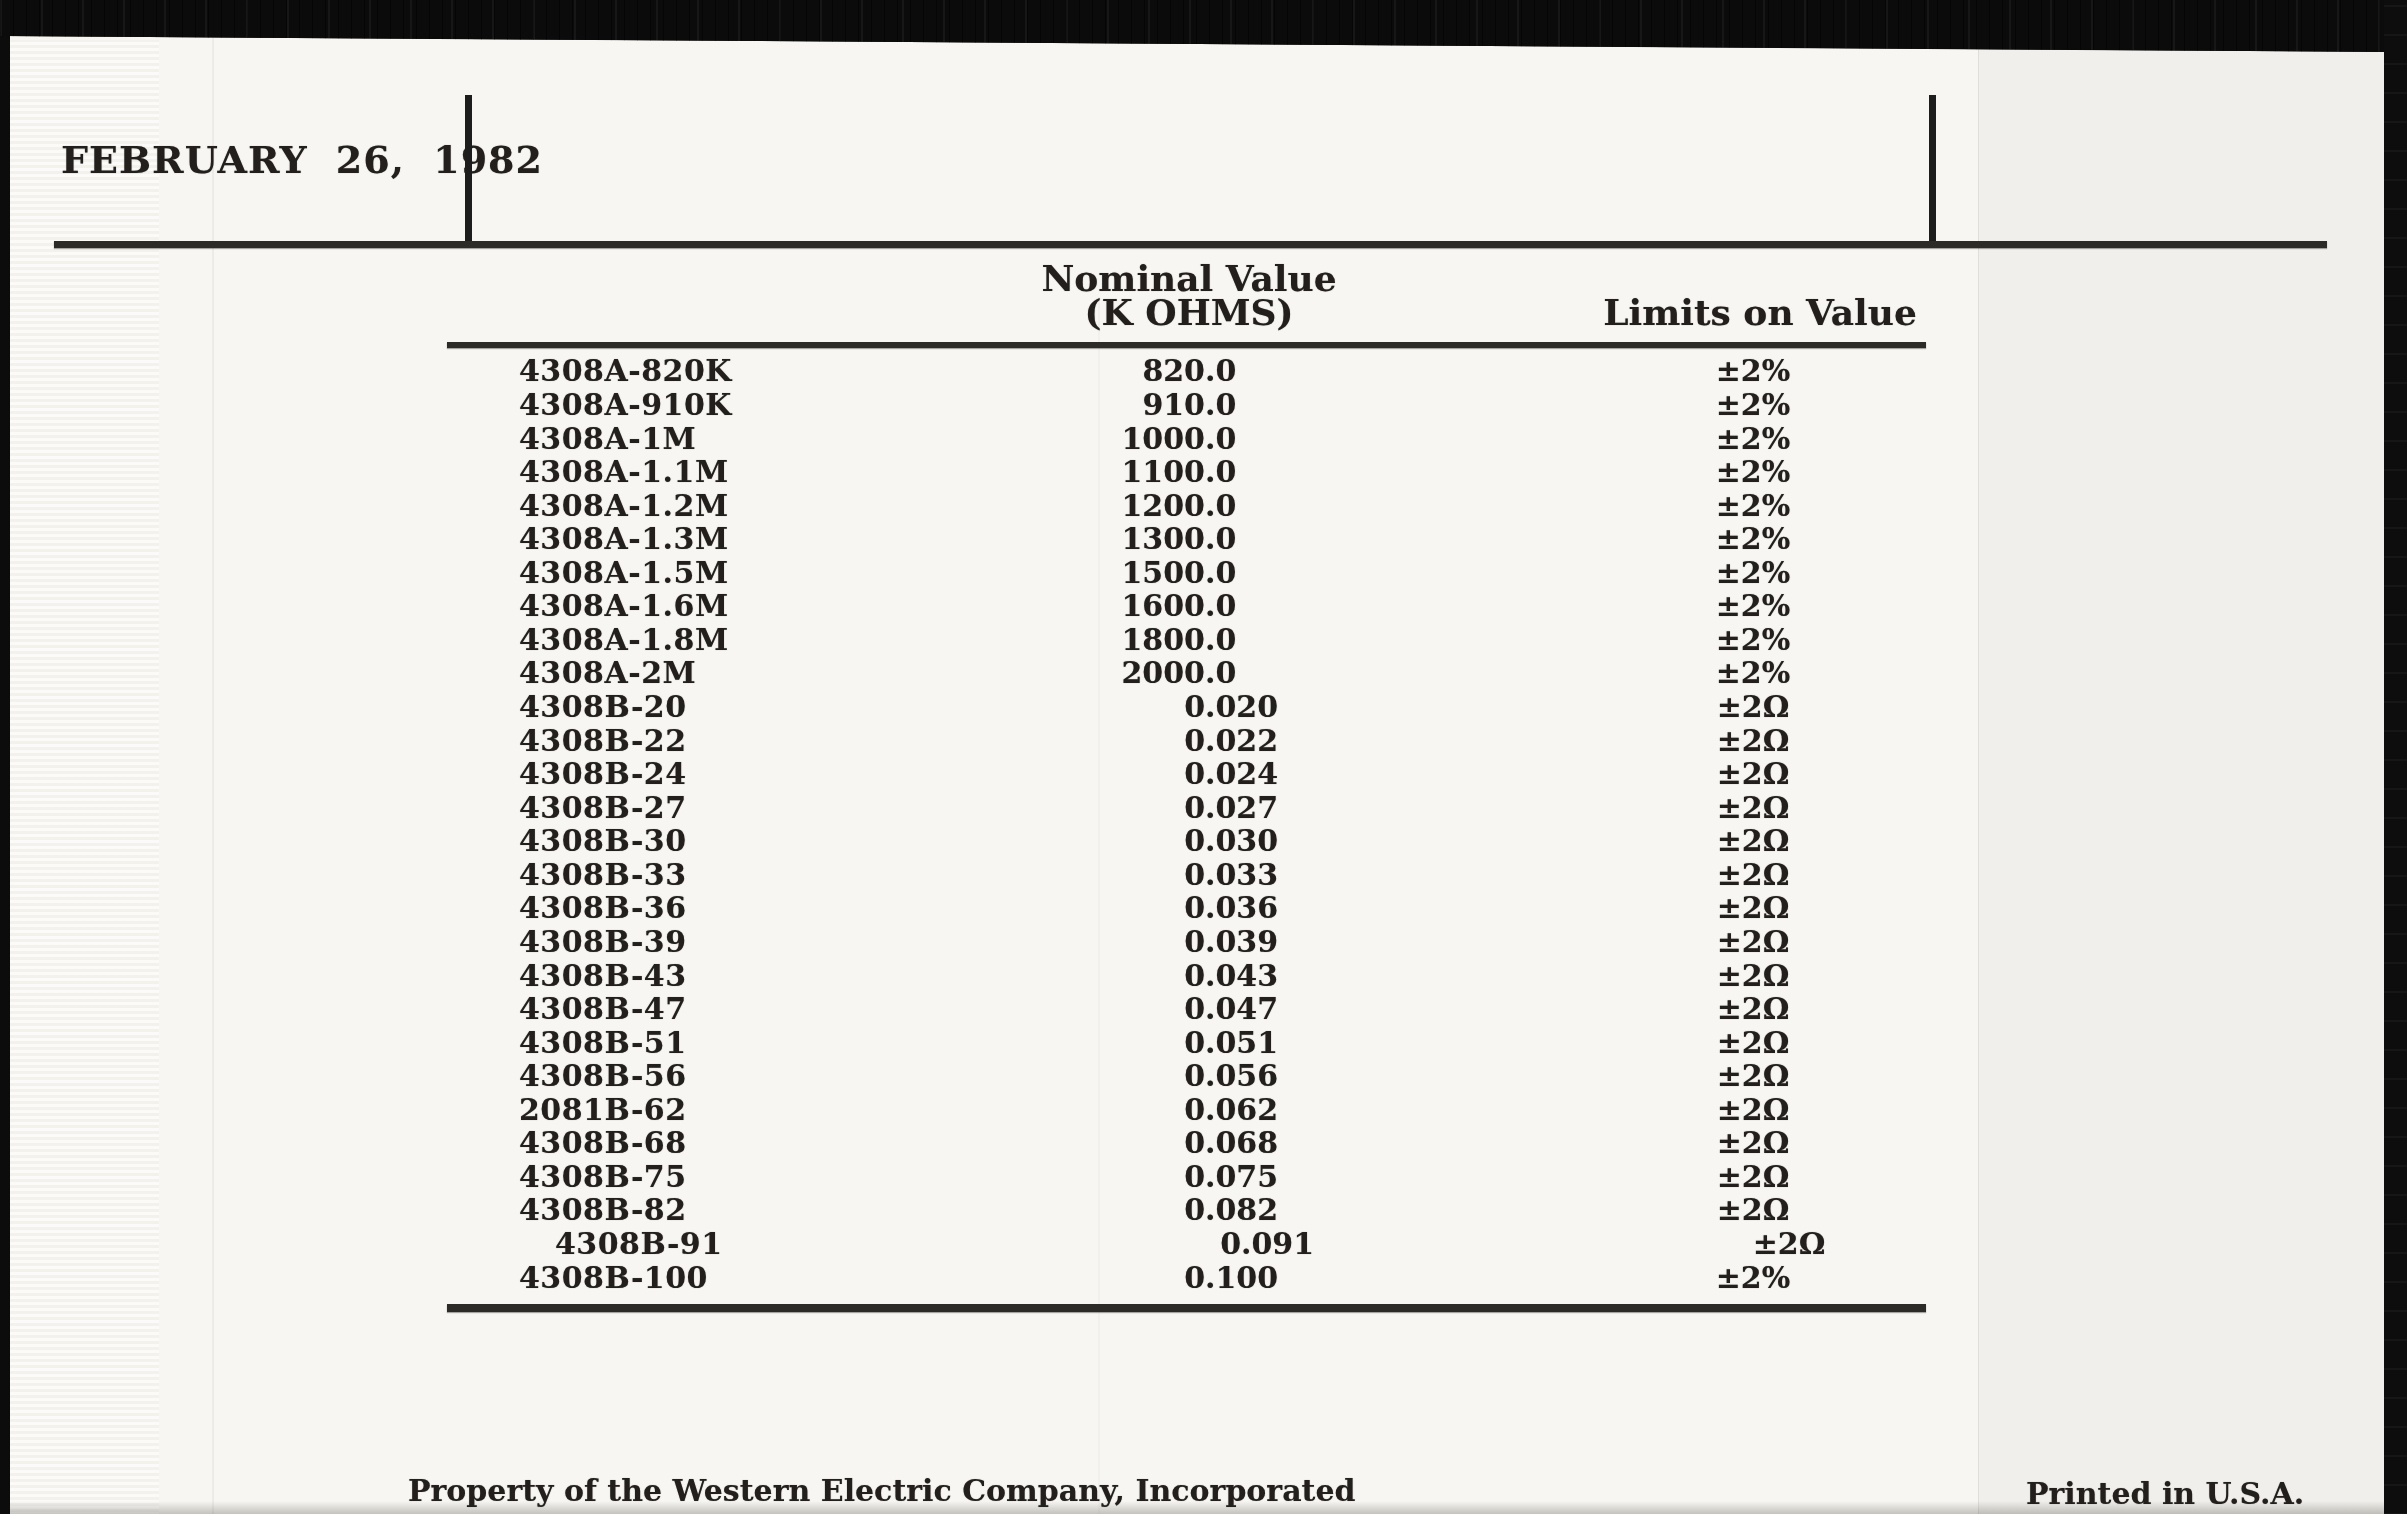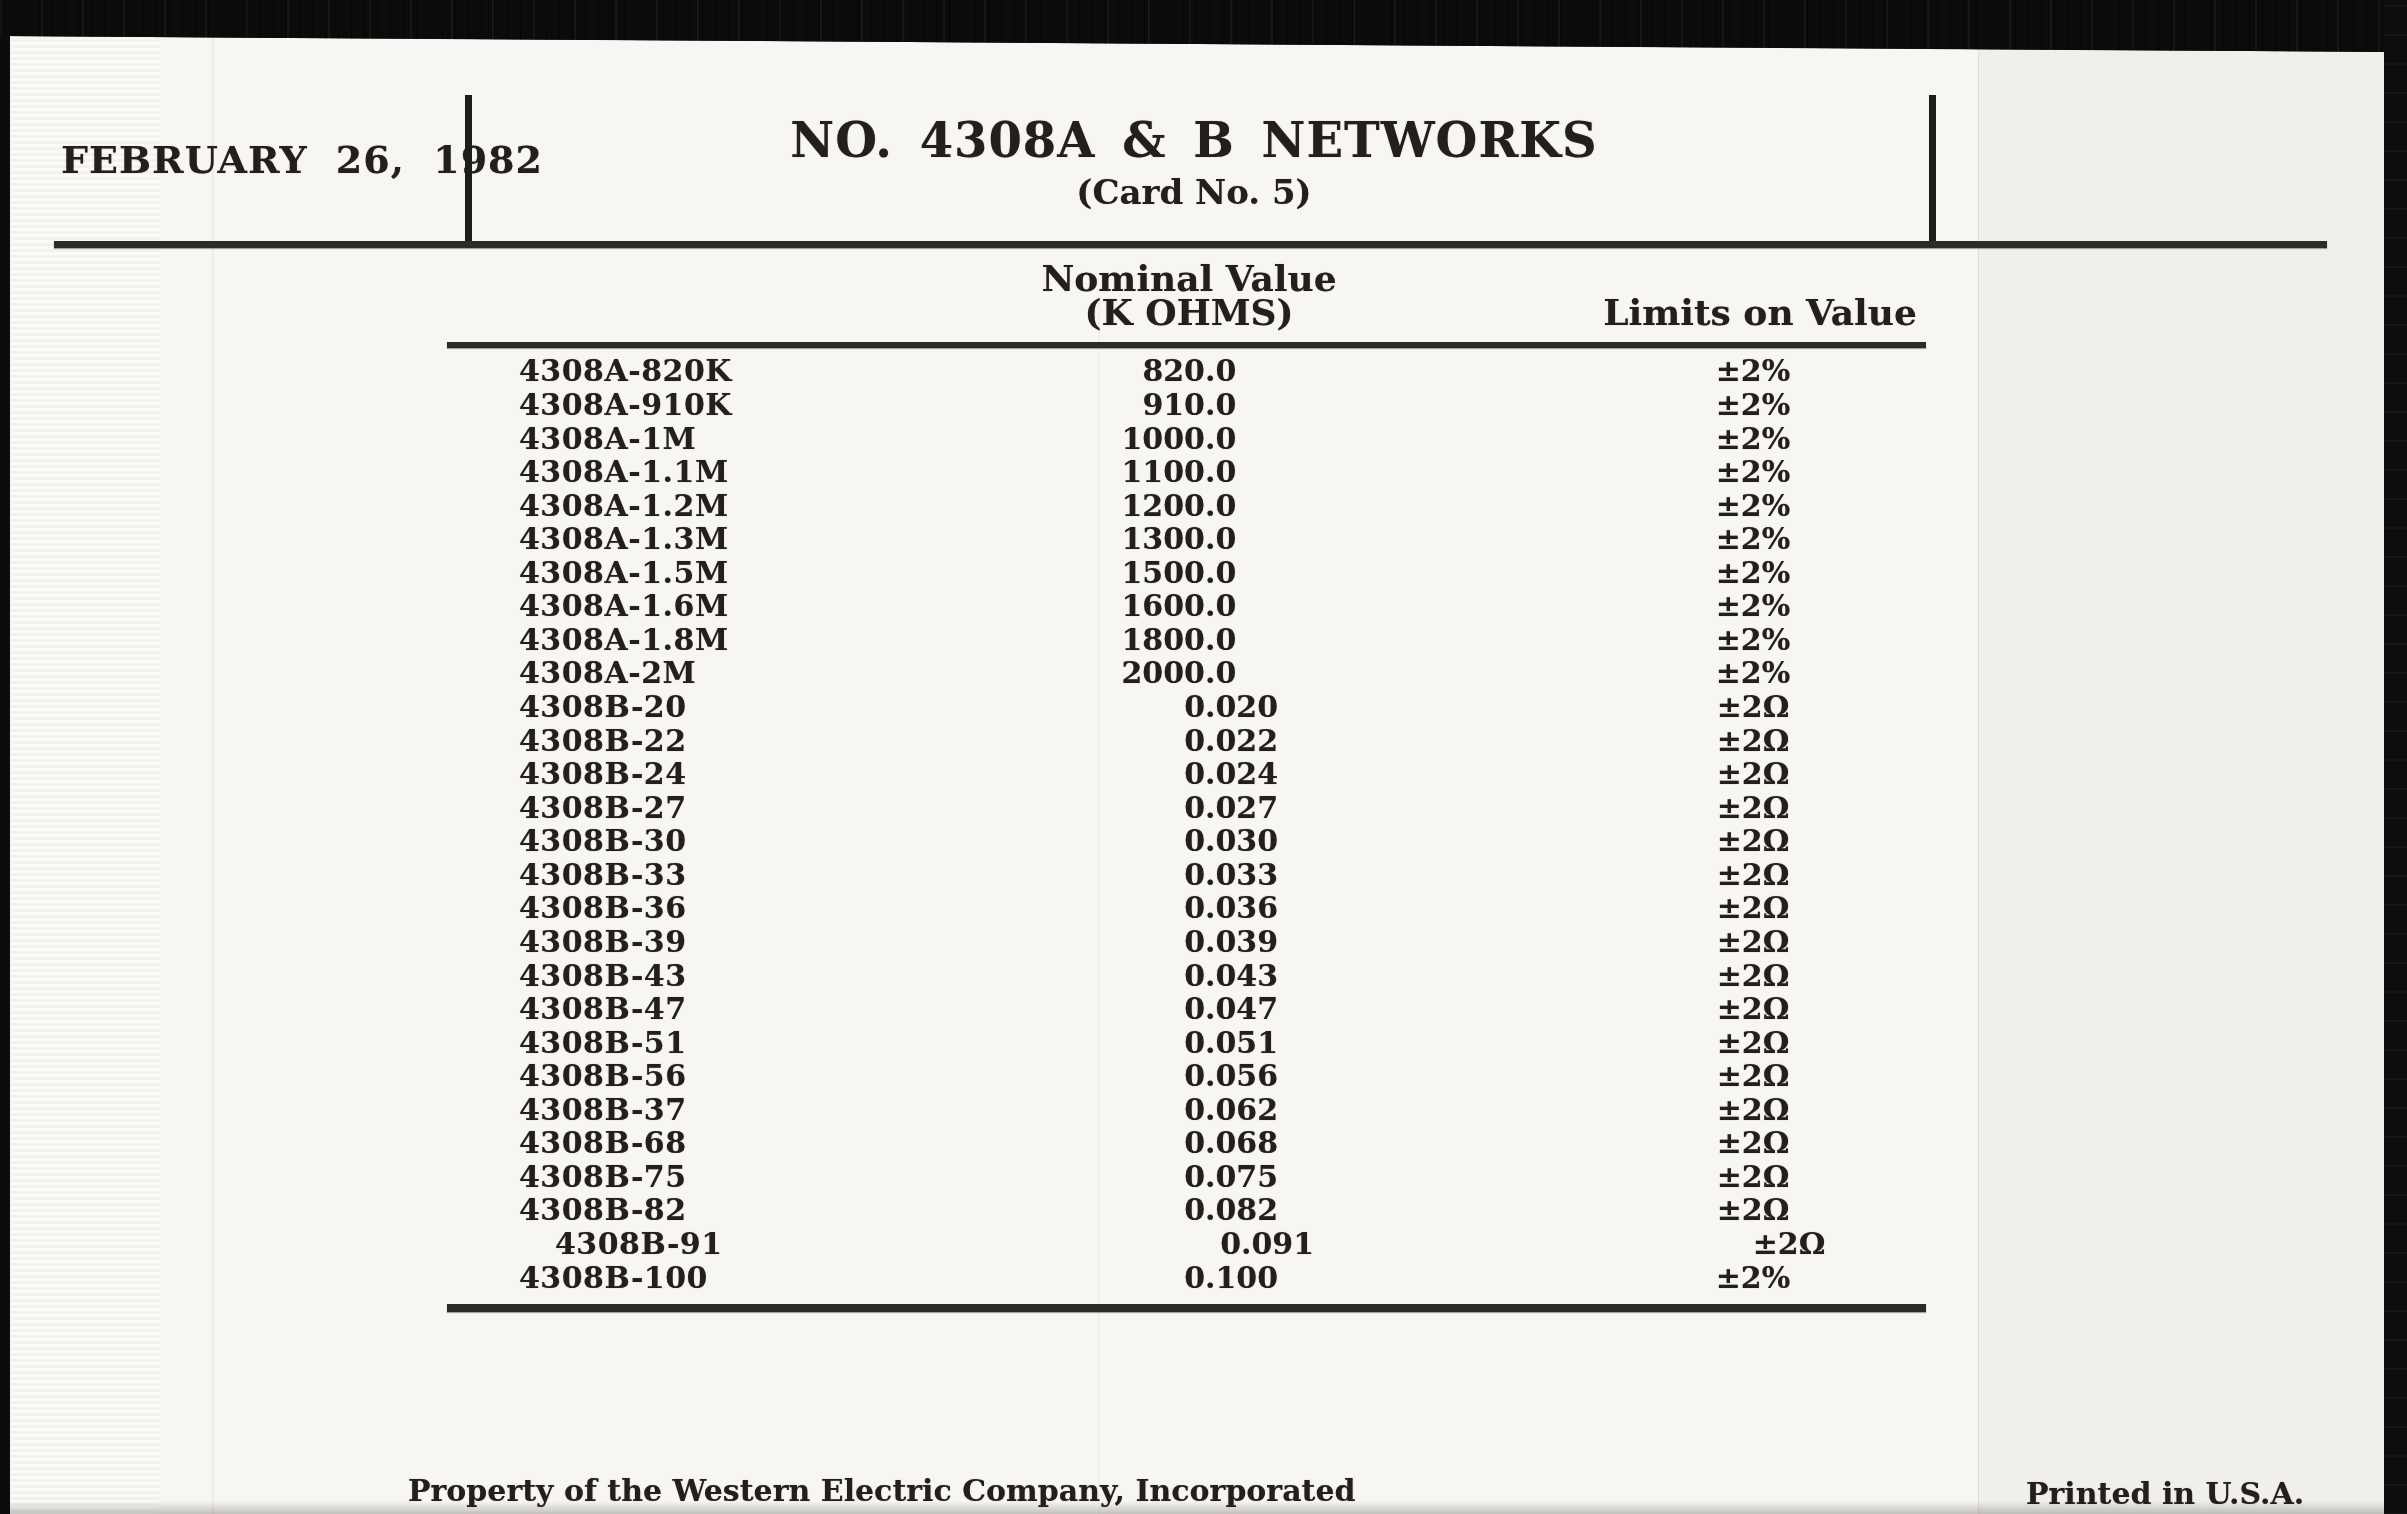--- a/index.html
+++ b/index.html
@@ -90,24 +90,20 @@
   <div class="paper-right-strip"></div>
   <div class="crease-1"></div>
   <div class="crease-2"></div>
   <div class="top-band"></div>
   <div class="right-band"></div>
   <div class="bottom-edge"></div>
 
   <div class="date ink">FEBRUARY 26, 1982</div>
   <div class="vbar vbar-left"></div>
   <div class="vbar vbar-right"></div>
-  <div class="title-block">
-    <div class="doc-title ink">NO. 4308A &amp; B NETWORKS</div>
-    <div class="doc-subtitle ink">(Card No. 5)</div>
-  </div>
   <div class="rule header-rule"></div>
 
   <div class="col-head head-nominal ink">
     <span>Nominal Value</span>
     <span class="l2">(K OHMS)</span>
   </div>
   <div class="col-head head-limits ink">Limits on Value</div>
   <div class="rule head-underline"></div>
 
   <div id="rows">
@@ -215,21 +211,21 @@
         <span class="c-code">4308B-51</span>
         <span class="c-val"><span class="ip">0</span><span class="fp">.051</span></span>
         <span class="c-limit">±2Ω</span>
       </div>
       <div class="row ink" style="top: 1059px;">
         <span class="c-code">4308B-56</span>
         <span class="c-val"><span class="ip">0</span><span class="fp">.056</span></span>
         <span class="c-limit">±2Ω</span>
       </div>
       <div class="row ink" style="top: 1093px;">
-        <span class="c-code">4308B-37</span>
+        <span class="c-code">2081B-62</span>
         <span class="c-val"><span class="ip">0</span><span class="fp">.062</span></span>
         <span class="c-limit">±2Ω</span>
       </div>
       <div class="row ink" style="top: 1126px;">
         <span class="c-code">4308B-68</span>
         <span class="c-val"><span class="ip">0</span><span class="fp">.068</span></span>
         <span class="c-limit">±2Ω</span>
       </div>
       <div class="row ink" style="top: 1160px;">
         <span class="c-code">4308B-75</span>

